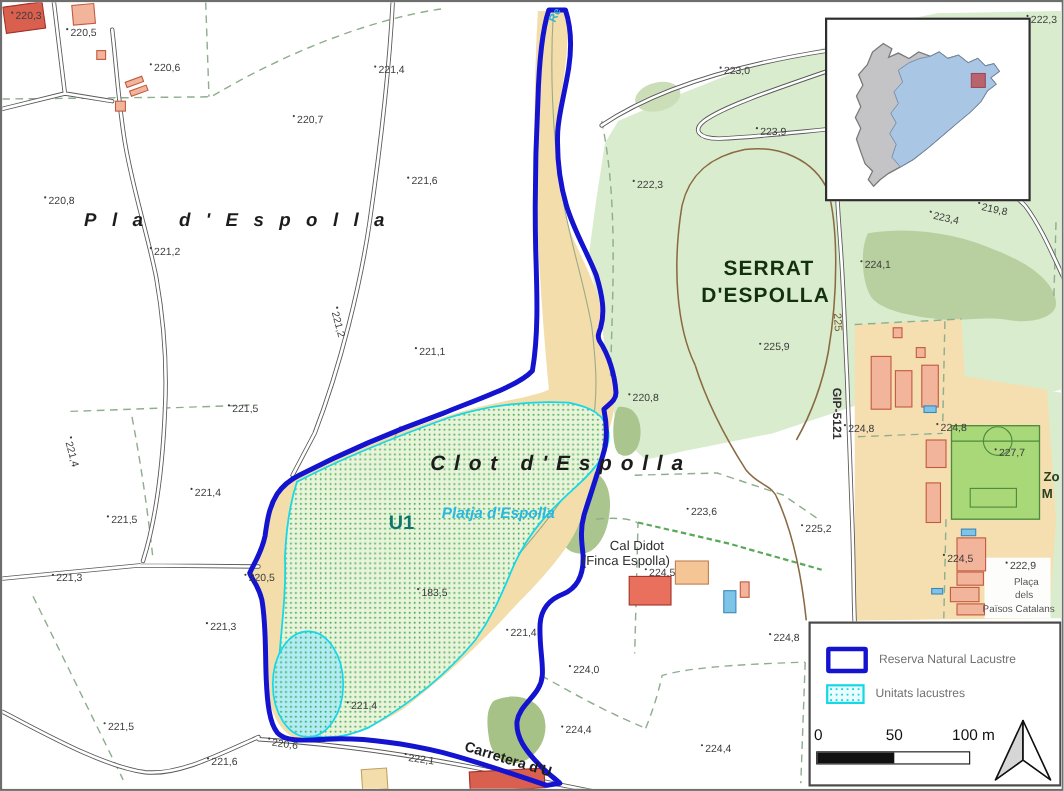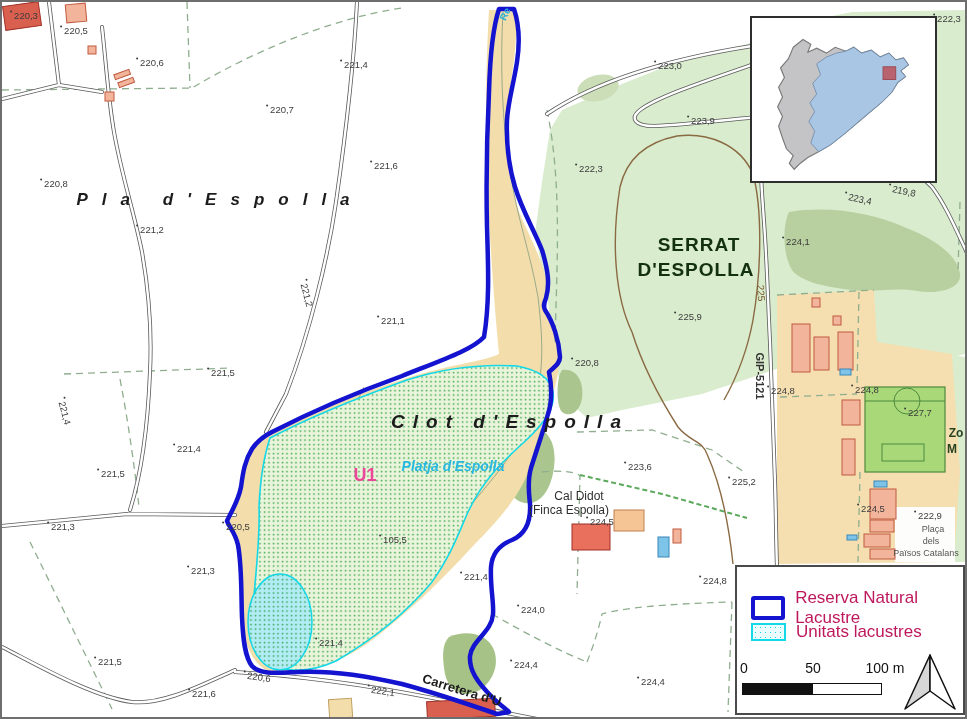--- a/index.html
+++ b/index.html
@@ -6,38 +6,38 @@
   #stage{position:relative;width:967px;height:719px;overflow:hidden;background:#fff;
          font-family:"Liberation Sans",sans-serif;box-sizing:border-box;border:2px solid #6e6e6e;}
   #map-svg{position:absolute;left:0;top:0;}
   #labels-layer{position:absolute;left:0;top:0;width:967px;height:719px;pointer-events:none;}
   #labels-layer div{position:absolute;transform:translate(-50%,-50%);white-space:nowrap;}
   .elev{font-size:9.5px;color:#3c3c3c;}
   .elev::before{content:"";position:absolute;left:-4px;top:1px;width:2px;height:2px;background:#3c3c3c;border-radius:50%;}
   .toponym-pla{font-size:17px;font-weight:bold;font-style:italic;letter-spacing:14px;color:#1c1c1c;}
   .toponym-clot{font-size:19px;font-weight:bold;font-style:italic;letter-spacing:8px;color:#1c1c1c;}
   .toponym-serrat{font-size:19px;font-weight:bold;color:#14310f;letter-spacing:1px;}
-  .unit-label{font-size:18px;font-weight:bold;color:#ec4899;}
+  .unit-label{font-size:18px;font-weight:bold;color:#0f766e;}
   .water-label{font-size:14px;font-weight:bold;font-style:italic;color:#29b9e0;}
   .farm-label{font-size:12px;color:#2e2e2e;}
   .road-label{font-size:13px;font-weight:bold;color:#1c1c1c;}
   .road-ref{font-size:11px;font-weight:bold;color:#333;}
   .contour-label{font-size:10px;color:#7a5c30;}
   .stream-label{font-size:10px;font-weight:bold;color:#2fb3d8;}
   .zone-label{font-size:12px;font-weight:bold;color:#27411f;}
   .placa-label{font-size:9px;color:#555;}
   
   #inset{position:absolute;left:748px;top:14px;width:187px;height:167px;background:#fff;border:2px solid #2e2e2e;box-sizing:border-box;}
   
   #legend{position:absolute;left:733px;top:563px;width:230px;height:150px;background:#fff;border:2px solid #4a4a4a;box-sizing:border-box;}
   .lg-item{position:absolute;display:flex;align-items:center;gap:10px;}
   .sw-reserve{width:30px;height:16px;background:#fff;border:4px solid #1313d0;border-radius:3px;}
   .sw-units{width:31px;height:14px;background-color:#eafcfd;border:2px solid #14d8e6;
             background-image:radial-gradient(#14d8e6 0.8px, transparent 0.9px);background-size:5px 5px;}
-  .lg-label{font-size:17px;color:#be185d;}
+  .lg-label{font-size:11px;color:#737373;}
   .tick{position:absolute;font-size:14px;color:#111;transform:translateX(-50%);}
   #scalebar{position:absolute;left:5px;top:116px;width:140px;height:12px;border:1px solid #111;box-sizing:border-box;background:#fff;}
   #scalebar .half{position:absolute;left:0;top:0;width:70px;height:100%;background:#111;}
   #north{position:absolute;left:165px;top:86px;}
 </style>
 </head>
 <body>
 
 <div id="stage">
 
@@ -209,32 +209,32 @@
       <div class="elev" style="left: 150px; top: 227px;">221,2</div>
       <div class="elev" style="left: 305px; top: 293px; transform: translate(-50%, -50%) rotate(75deg);">221,2</div>
       <div class="elev" style="left: 391px; top: 318px;">221,1</div>
       <div class="elev" style="left: 589px; top: 166px;">222,3</div>
       <div class="elev" style="left: 668px; top: 63px;">223,0</div>
       <div class="elev" style="left: 701px; top: 118px;">223,9</div>
       <div class="elev" style="left: 947px; top: 16px;">222,3</div>
       <div class="elev" style="left: 858px; top: 197px; transform: translate(-50%, -50%) rotate(12deg);">223,4</div>
       <div class="elev" style="left: 902px; top: 189px; transform: translate(-50%, -50%) rotate(12deg);">219,8</div>
       <div class="elev" style="left: 796px; top: 239px;">224,1</div>
-      <div class="elev" style="left: 688px; top: 314px;">225,9</div>
+      <div class="elev" style="left: 704px; top: 314px;">225,9</div>
       <div class="elev" style="left: 585px; top: 360px;">220,8</div>
       <div class="elev" style="left: 638px; top: 464px;">223,6</div>
       <div class="elev" style="left: 742px; top: 479px;">225,2</div>
       <div class="elev" style="left: 221px; top: 370px;">221,5</div>
       <div class="elev" style="left: 63px; top: 411px; transform: translate(-50%, -50%) rotate(75deg);">221,4</div>
       <div class="elev" style="left: 187px; top: 446px;">221,4</div>
       <div class="elev" style="left: 111px; top: 471px;">221,5</div>
       <div class="elev" style="left: 61px; top: 524px;">221,3</div>
       <div class="elev" style="left: 236px; top: 524px;">220,5</div>
       <div class="elev" style="left: 201px; top: 568px;">221,3</div>
-      <div class="elev" style="left: 393px; top: 537px;">105,5</div>
+      <div class="elev" style="left: 393px; top: 537px;">183,5</div>
       <div class="elev" style="left: 474px; top: 574px;">221,4</div>
       <div class="elev" style="left: 108px; top: 659px;">221,5</div>
       <div class="elev" style="left: 202px; top: 691px;">221,6</div>
       <div class="elev" style="left: 257px; top: 675px; transform: translate(-50%, -50%) rotate(8deg);">220,6</div>
       <div class="elev" style="left: 329px; top: 640px;">221,4</div>
       <div class="elev" style="left: 381px; top: 689px; transform: translate(-50%, -50%) rotate(8deg);">222,1</div>
       <div class="elev" style="left: 531px; top: 607px;">224,0</div>
       <div class="elev" style="left: 524px; top: 662px;">224,4</div>
       <div class="elev" style="left: 651px; top: 679px;">224,4</div>
       <div class="elev" style="left: 713px; top: 578px;">224,8</div>

